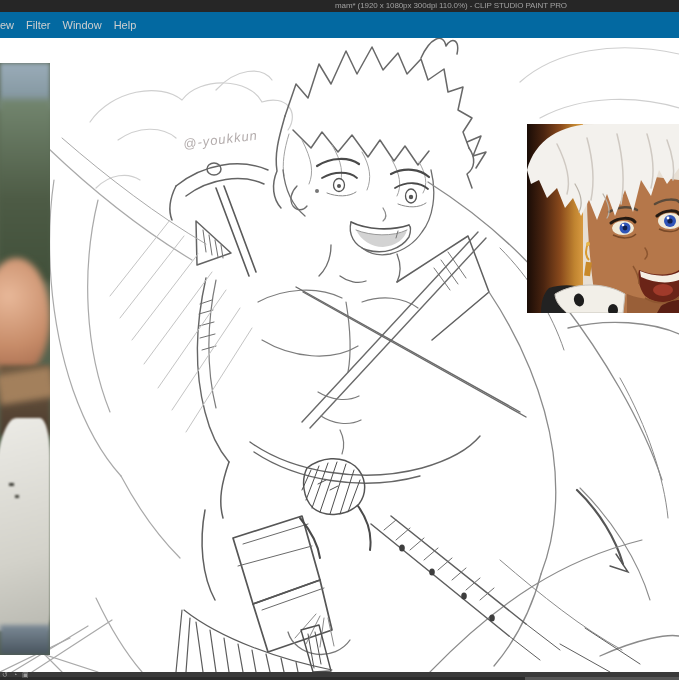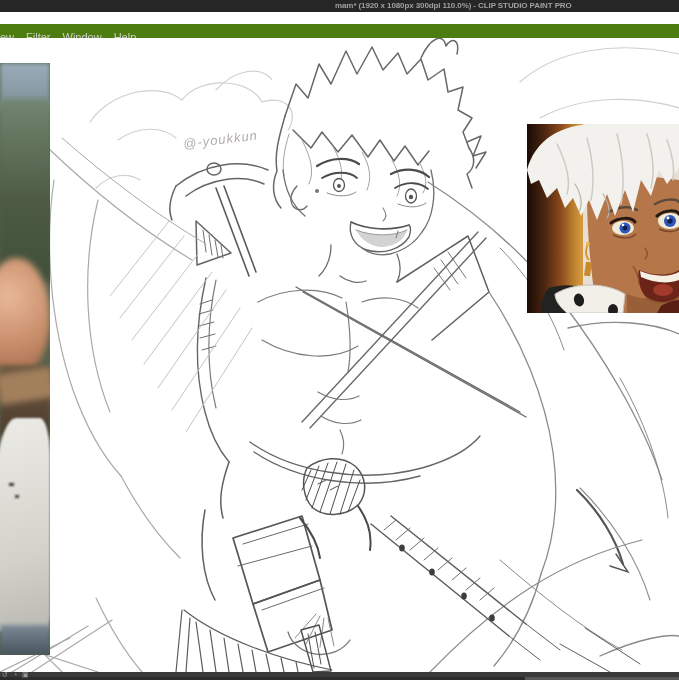--- a/index.html
+++ b/index.html
@@ -1,20 +1,20 @@
 <!DOCTYPE html>
 <html><head>
 <meta charset="utf-8">
 <style>
   html,body{margin:0;padding:0;}
   body{width:679px;height:680px;overflow:hidden;background:#fff;
        font-family:"Liberation Sans", sans-serif;position:relative;}
   .titlebar{position:absolute;left:0;top:0;width:679px;height:12px;background:#262626;}
-  .titlebar .title{position:absolute;left:335px;top:1px;font-size:8px;letter-spacing:-0.1px;color:#a0a0a0;white-space:nowrap;font-weight:bold;}
-  .menubar{position:absolute;left:0;top:24px;width:679px;height:26px;background:#4d7c0f;
+  .titlebar .title{position:absolute;left:335px;top:1px;font-size:8px;letter-spacing:-0.1px;color:#a0a0a0;white-space:nowrap;}
+  .menubar{position:absolute;left:0;top:12px;width:679px;height:26px;background:#0369a1;
            display:flex;align-items:center;gap:12px;color:#cfcfcf;font-size:11px;}
   .menubar span{cursor:default;}
   .mi-view{margin-left:0px;}
   .canvas{position:absolute;left:0;top:38px;width:679px;height:634px;background:#ffffff;}
   .sketch{position:absolute;left:0;top:0;}
   
   .photo{position:absolute;left:0;top:25px;width:50px;height:592px;overflow:hidden;background:#55634e;}
   .photo div{position:absolute;}
   .ph-sky{left:0;top:0;width:100%;height:8%;background:linear-gradient(180deg,#9aacb9,#7e9199);filter:blur(2px);}
   .ph-green{left:-5%;top:6%;width:110%;height:31%;background:linear-gradient(180deg,#73866f,#4d5b45 55%,#41503a);filter:blur(3px);}

